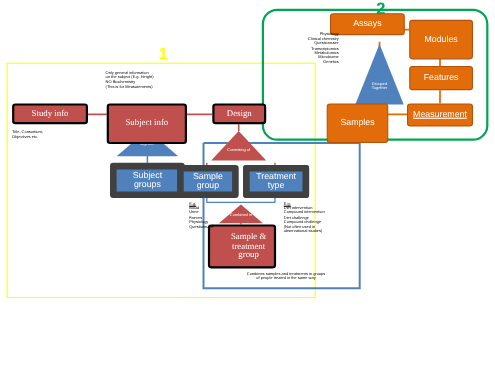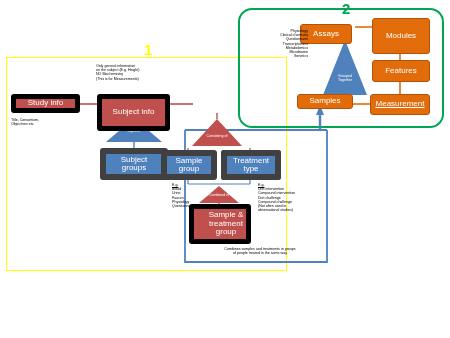--- a/index.html
+++ b/index.html
@@ -1,20 +1,20 @@
 <!DOCTYPE html>
 <html><head>
 <meta charset="utf-8">
 <style>
   html,body{margin:0;padding:0;}
   body{width:450px;height:338px;background:#ffffff;font-family:"Liberation Sans",sans-serif;overflow:hidden;position:relative;}
   #canvas{position:absolute;left:0;top:0;width:450px;height:338px;}
   .box{position:absolute;box-sizing:border-box;display:flex;align-items:center;justify-content:center;text-align:center;color:#ffffff;border-radius:3px;line-height:1.05;}
   .blue{background:#4f81bd;border:6px solid #404040;}
-  .red{background:#c0504d;border:5px solid #000000;}
+  .red{background:#c0504d;border:2px solid #000000;font-family:Liberation Serif, serif;}
   .orange{background:#e36c0a;border:1px solid #b35309;}
   .note{position:absolute;color:#000000;line-height:1.18;}
   .note.small{font-size:3.6px;}
   .group-region{position:absolute;box-sizing:border-box;}
   .region1{border:1.5px solid #ffff00;background:transparent;}
   .region2{border:2.5px solid #00a651;border-radius:14px;background:transparent;}
   .lbl{position:absolute;font-weight:bold;}
   .lbl1{color:#ffff00;font-size:15px;}
   .lbl2{color:#00a651;font-size:15px;}
   svg.layer{position:absolute;left:0;top:0;width:450px;height:338px;pointer-events:none;}
@@ -76,43 +76,44 @@
 together</div>
   <div class="tri-text" style="left:195px;top:135px;width:44px;font-size:3.6px;white-space:pre-line;">Consisting of</div>
   <div class="tri-text" style="left:200px;top:194px;width:38px;font-size:3.6px;white-space:pre-line;">Combined in</div>
   <div class="tri-text" style="left:325px;top:75px;width:40px;font-size:3.6px;white-space:pre-line;">Grouped
 Together</div>
 
   <div class="box red" style="left:11px;top:94px;width:69px;height:19px;font-size:8px;">Study info</div>
 
   <div class="box red" style="left:97px;top:94px;width:73px;height:37px;font-size:8px;">Subject info</div>
 
+  <div class="box red" style="left:193px;top:94px;width:49px;height:19px;font-size:8px;">Design</div>
 
   <div class="box blue" style="left:100px;top:148px;width:68px;height:32px;font-size:8px;white-space:pre-line;">Subject
 groups</div>
 
   <div class="box blue" style="left:161px;top:150px;width:56px;height:30px;font-size:8px;white-space:pre-line;">Sample
 group</div>
 
   <div class="box blue" style="left:221px;top:150px;width:60px;height:30px;font-size:8px;white-space:pre-line;"></div>
 
   <div class="box blue" style="left:221px;top:150px;width:60px;height:30px;font-size:8px;white-space:pre-line;">Treatment
 type</div>
 
   <div class="box red" style="left:189px;top:204px;width:62px;height:40px;font-size:8px;white-space:pre-line;padding-left:12px;">Sample &amp;
 treatment
 group</div>
 
-  <div class="box orange" style="left:300px;top:24px;width:52px;height:20px;font-size:8px;">Assays</div>
+  <div class="box orange" style="left:300px;top:12px;width:68px;height:20px;font-size:8px;">Assays</div>
 
   <div class="box orange" style="left:372px;top:18px;width:58px;height:36px;font-size:8px;">Modules</div>
 
   <div class="box orange" style="left:372px;top:60px;width:58px;height:22px;font-size:8px;">Features</div>
 
-  <div class="box orange" style="left:297px;top:94px;width:56px;height:15px;font-size:8px;">Samples</div>
+  <div class="box orange" style="left:297px;top:94px;width:56px;height:36px;font-size:8px;">Samples</div>
 
   <div class="box orange" style="left:370px;top:94px;width:60px;height:21px;font-size:8px;text-decoration:underline;">Measurement</div>
 
   <div class="note small" style="left:11px;top:118px;width:80px;white-space:pre-line;">Title, Consortium,
 Objectives  etc.</div>
 
   <div class="note small" style="left:96px;top:64px;width:100px;white-space:pre-line;">Only general information
 on the subject (E.g. Height)
 NO Biochemistry
 (This is for Measurements)</div>

